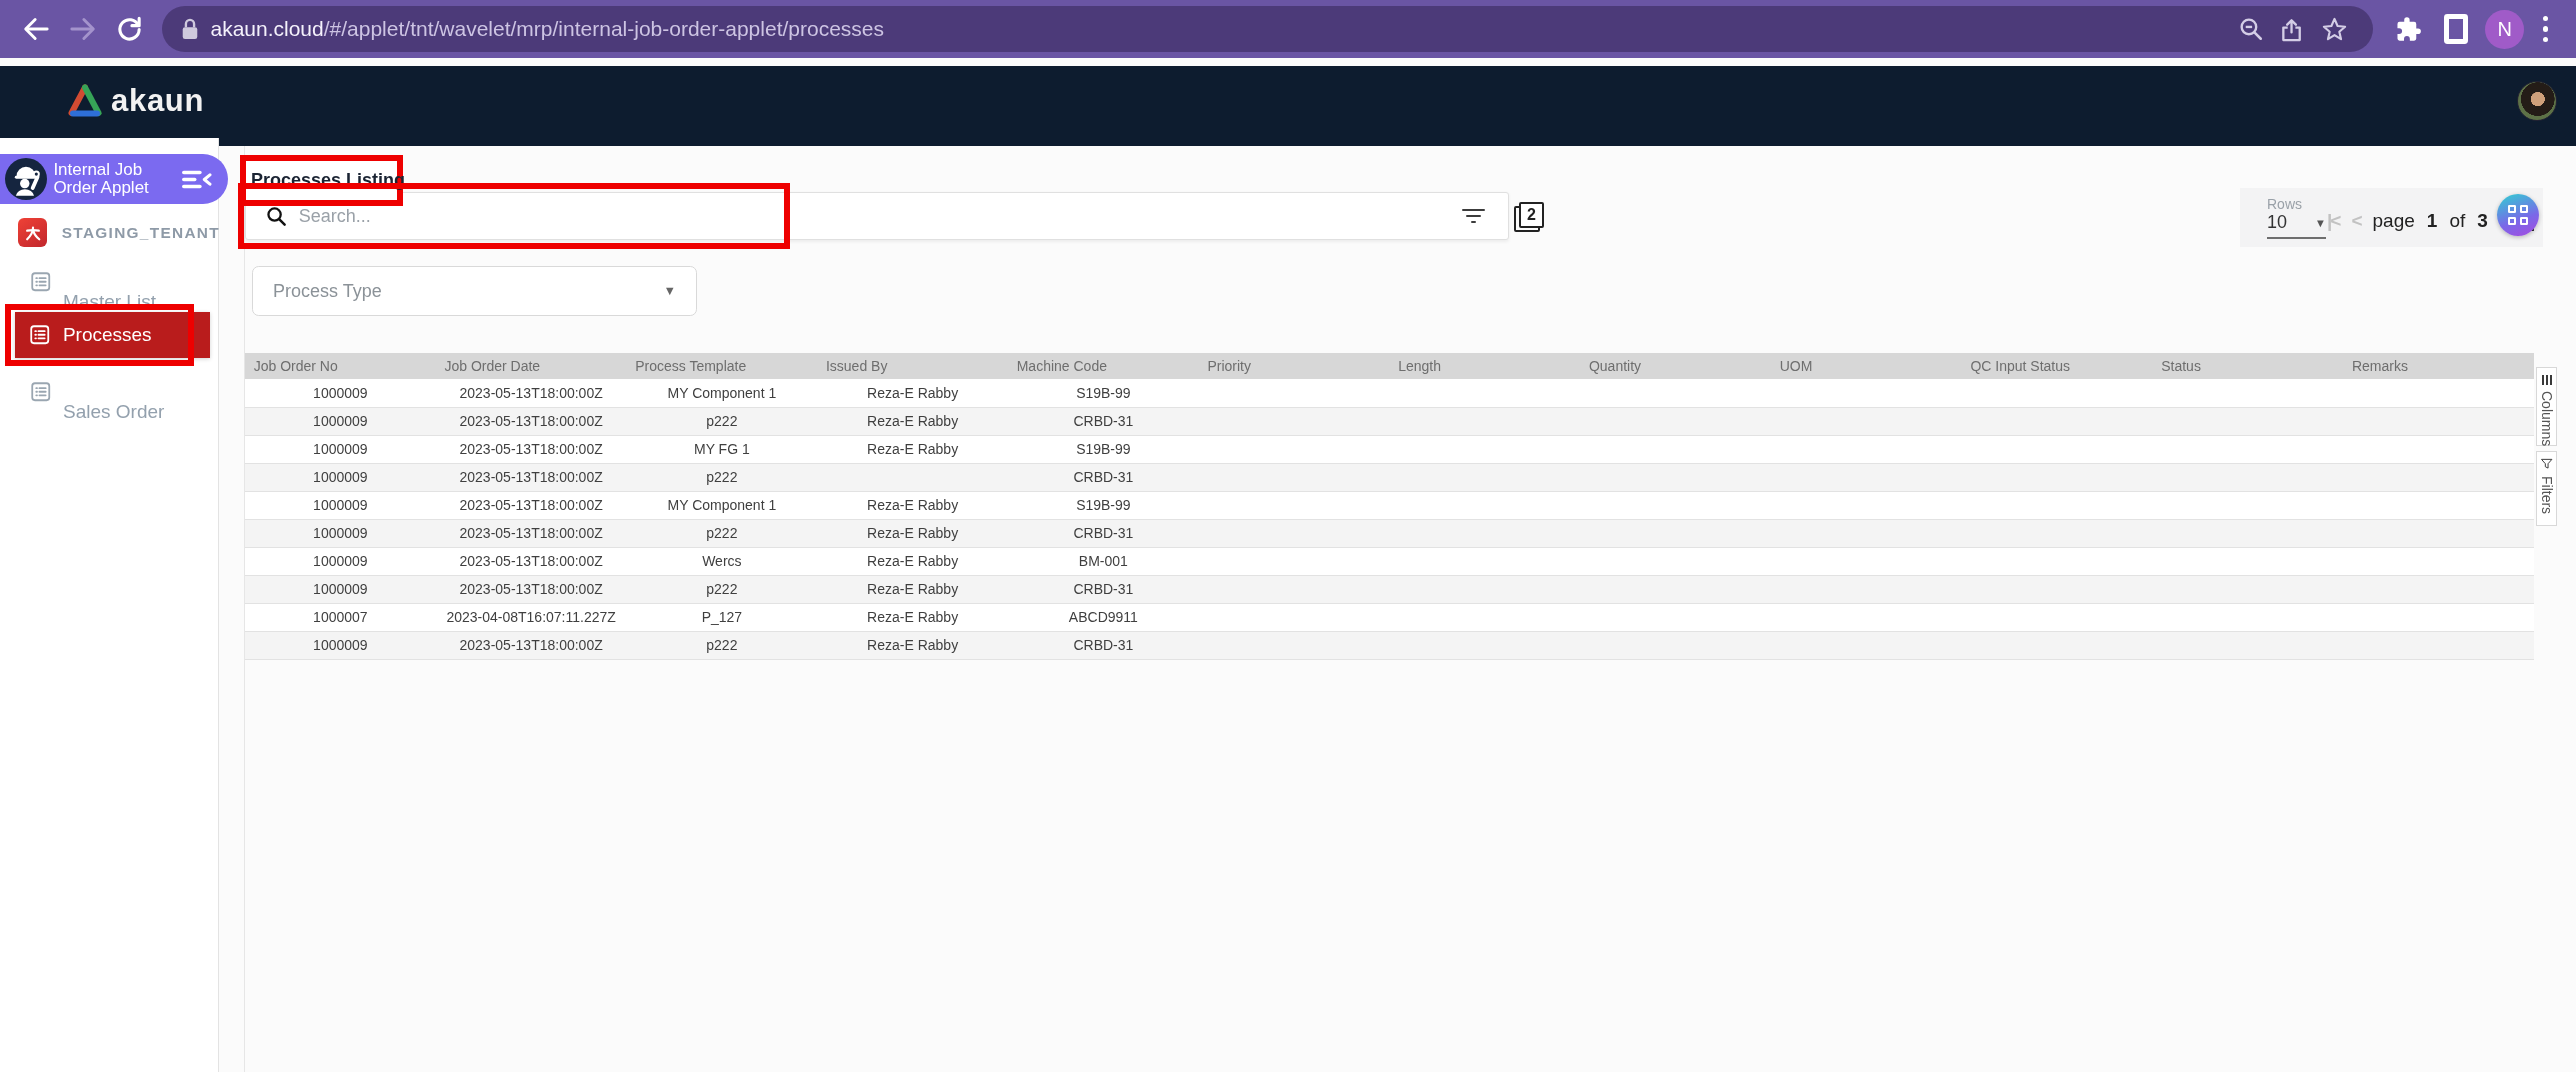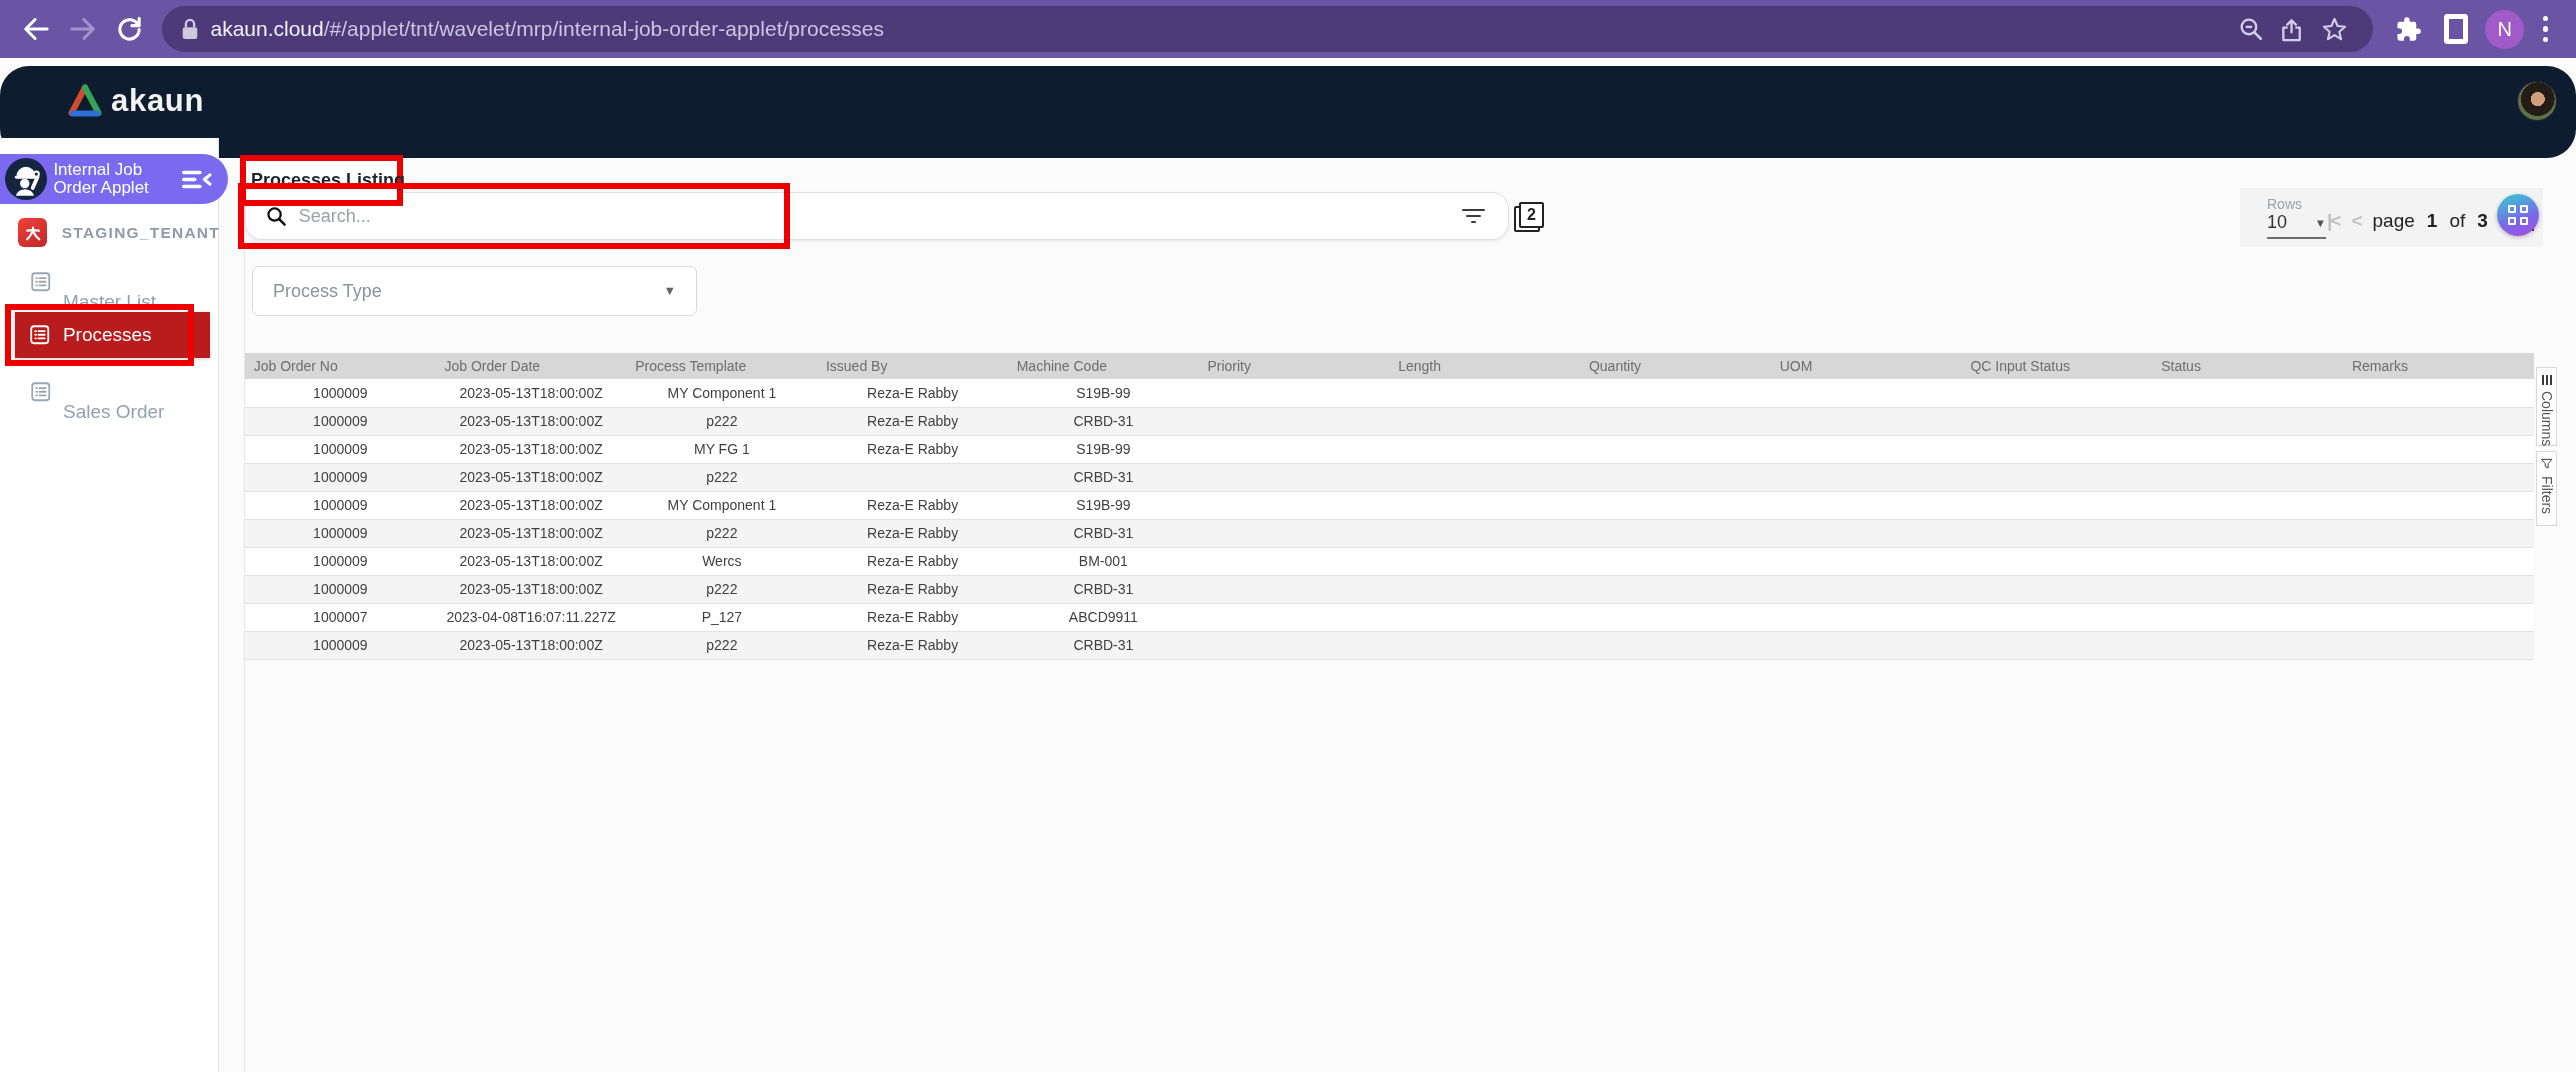--- a/index.html
+++ b/index.html
@@ -18,21 +18,21 @@
   .url-text .domain { color:#f4f1fb; }
   .pill-ic { width:42px; height:42px; display:flex; align-items:center; justify-content:center; flex:0 0 auto; }
   .chrome-right { display:flex; align-items:center; flex:0 0 auto; padding-right:14.8px; }
   .avatar-n { width:39px; height:39px; border-radius:50%; background:#a05bc8; color:#fff;
     font-size:20px; display:flex; align-items:center; justify-content:center; }
   .sidepanel-ic { width:24px; height:29.5px; border:5.4px solid #fff; border-radius:3.4px; }
   .dots { display:flex; flex-direction:column; gap:5.4px; }
   .dots i { width:5.4px; height:5.4px; border-radius:50%; background:#fff; }
 
   
-  .navbar { position:absolute; top:66px; left:0; width:2576px; height:92px; background:#0d1c2f; z-index:5;border-radius:29px; }
+  .navbar { position:absolute; top:66px; left:0; width:2576px; height:80px; background:#0d1c2f; z-index:5; }
   .brand { position:absolute; left:67px; top:17.4px; display:flex; align-items:center; gap:8px; }
   .brand-text { color:#f2f2f2; font-size:31px; font-weight:bold; letter-spacing:0.7px; }
   .user-photo { position:absolute; left:2517px; top:14.8px; width:40px; height:40px; border-radius:50%;
     background: radial-gradient(circle at 52% 45%, #cfa07b 0 24%, #241c17 25% 58%, #5d7147 59%);
     border:0.7px solid #223; }
 
   
   .sidebar { position:absolute; top:138px; left:0; width:219px; bottom:0;
     background:#fff; border-right:1.3px solid #e3e3e3; z-index:6; }
   .applet-banner { position:absolute; left:0; top:16px; width:228px; height:50px;
@@ -51,21 +51,21 @@
   .active-item .list-ic { color:#fff; margin-left:14px; }
   .active-item .lbl { color:#fff; font-size:19px; margin-left:12px; }
 
   
   .main { position:absolute; left:220px; top:138px; right:0; bottom:0; background:#fbfbfb; }
   .main:before { content:""; position:absolute; left:24px; top:0; bottom:0; width:0.7px; background:#e6e6e6; }
   .title-box { position:absolute; left:19.5px; top:17px; width:163px; height:51px; background:#fff;
     border:6px solid #ee0000; z-index:20; display:flex; align-items:center; }
   .title-box .t { font-size:18px; font-weight:600; color:#1b2433; padding-left:5.4px; white-space:nowrap; }
   .search-card { position:absolute; left:25px; top:54px; width:1264px; height:48px; background:#fff;
-    border:0.7px solid #e0e0e0; border-radius:17px; box-shadow:0 1.3px 3.4px rgba(0,0,0,.06);
+    border:0.7px solid #e0e0e0; border-radius:3px; box-shadow:0 1.3px 3.4px rgba(0,0,0,.06);
     display:flex; align-items:center; padding:0 19px; }
   .search-card input { border:none; outline:none; background:transparent; font-size:18px; color:#444;
     flex:1 1 auto; margin-left:10.7px; font-family:inherit; }
   .search-card input::placeholder { color:#9aa1a8; }
   .filter-lines { display:flex; flex-direction:column; align-items:center; gap:4px; cursor:pointer; padding:4px; }
   .filter-lines i { display:block; background:#3c3c3c; height:2px; border-radius:1.3px; }
   .filter-lines i:nth-child(1){ width:23px; } .filter-lines i:nth-child(2){ width:14.8px; } .filter-lines i:nth-child(3){ width:5.4px; }
   .ann-search { position:absolute; left:18px; top:45px; width:552px; height:66px;
     border:6.7px solid #ee0000; z-index:21; pointer-events:none; }
   .ann-processes { position:absolute; left:4.7px; top:166px; width:189px; height:62px;

